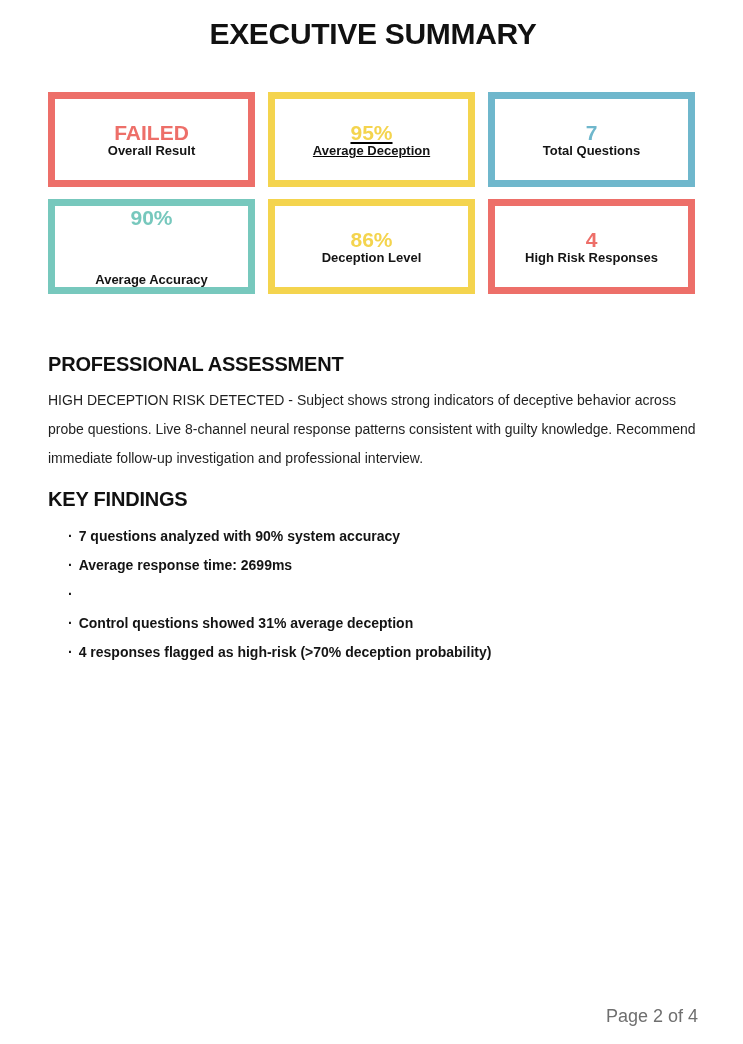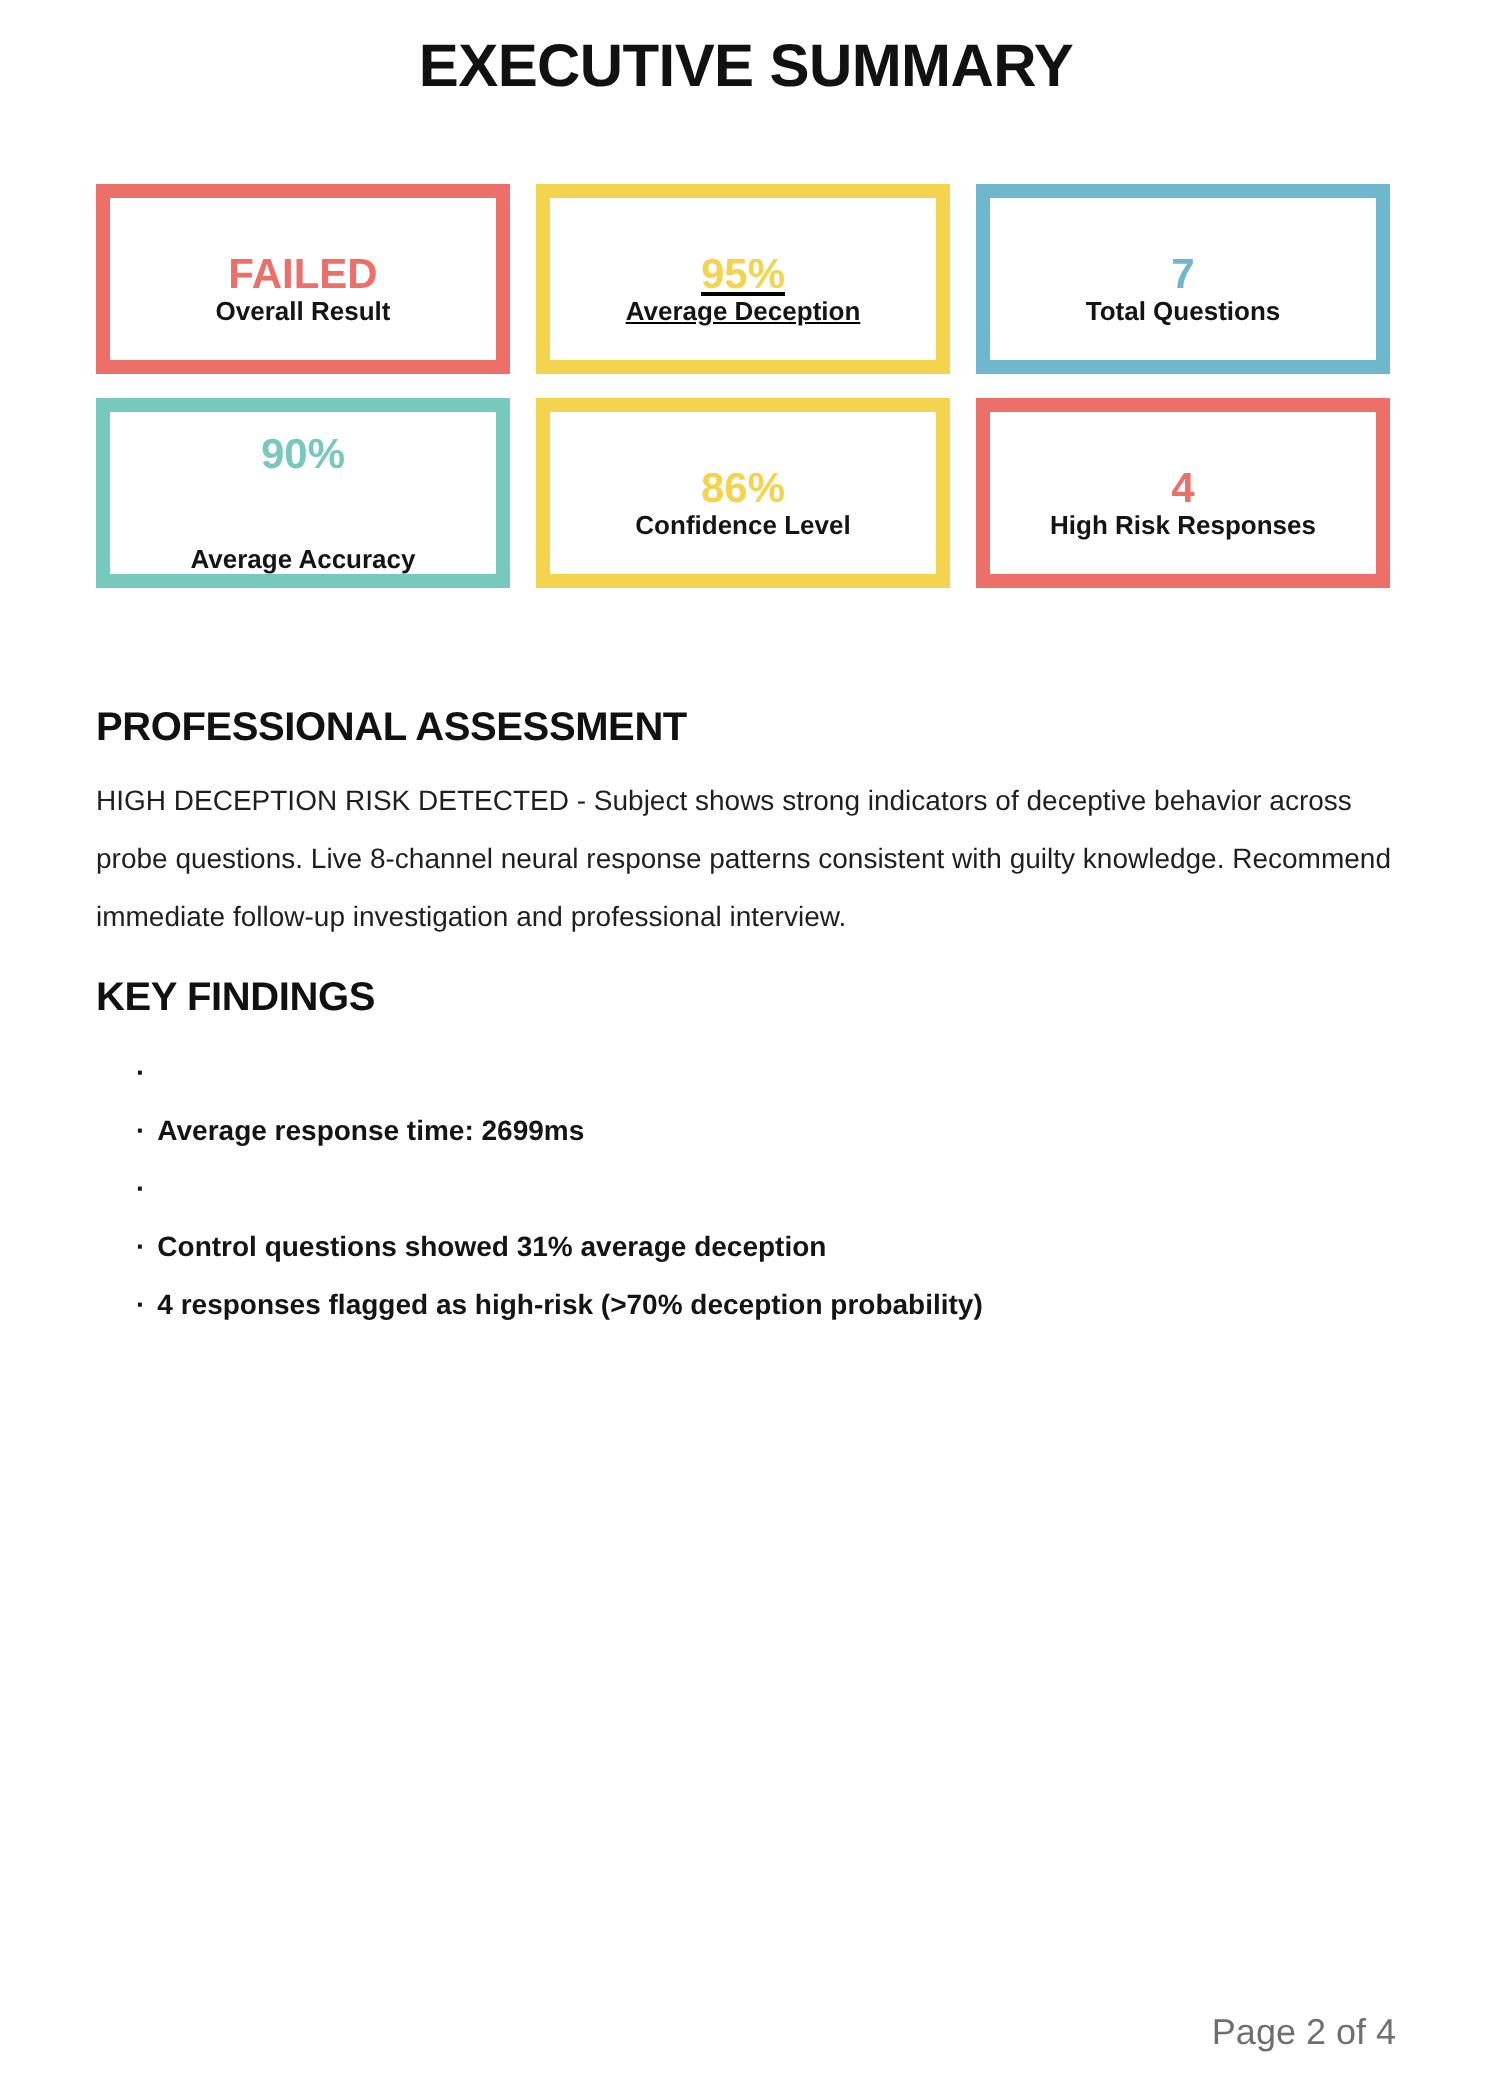--- a/index.html
+++ b/index.html
@@ -36,21 +36,21 @@
   }
   .stat-card {
     box-sizing: border-box;
     height: 95px;
     border: 7px solid #999;
     background: #ffffff;
     display: flex;
     flex-direction: column;
     align-items: center;
     justify-content: center;
-    padding-top: 10px;
+    padding-top: 0;
   }
   .stat-value {
     font-size: 21px;
     font-weight: bold;
     line-height: 1.1;
   }
   .stat-label {
     font-size: 13px;
     font-weight: bold;
     color: #141414;
@@ -116,38 +116,39 @@
     <div class="stat-card" style="border-color: rgb(111, 183, 204);">
       <div class="stat-value" style="color: rgb(111, 183, 204);">7</div>
       <div class="stat-label">Total Questions</div>
     </div>
     <div class="stat-card" style="border-color: rgb(119, 200, 189); justify-content: space-between;">
       <div class="stat-value" style="color: rgb(119, 200, 189);">90%</div>
       <div class="stat-label">Average Accuracy</div>
     </div>
     <div class="stat-card" style="border-color: rgb(244, 212, 78);">
       <div class="stat-value" style="color: rgb(244, 212, 78);">86%</div>
-      <div class="stat-label">Confidence Level</div>
+      <div class="stat-label">Deception Level</div>
     </div>
     <div class="stat-card" style="border-color: rgb(237, 111, 105);">
       <div class="stat-value" style="color: rgb(237, 111, 105);">4</div>
       <div class="stat-label">High Risk Responses</div>
     </div>
   </div>
 
   <div class="section-assessment">
     <h2 class="section-heading">PROFESSIONAL ASSESSMENT</h2>
     <p class="assessment-body">HIGH DECEPTION RISK DETECTED - Subject shows strong indicators of deceptive behavior across probe questions. Live 8-channel neural response patterns consistent with guilty knowledge. Recommend immediate follow-up investigation and professional interview.</p>
   </div>
 
   <div class="section-findings">
     <h2 class="section-heading">KEY FINDINGS</h2>
     <div class="findings-list">
       <div class="finding-item">
         <span class="finding-dot">·</span>
+        <span>7 questions analyzed with 90% system accuracy</span>
       </div>
       <div class="finding-item">
         <span class="finding-dot">·</span>
         <span>Average response time: 2699ms</span>
       </div>
       <div class="finding-item">
         <span class="finding-dot">·</span>
       </div>
       <div class="finding-item">
         <span class="finding-dot">·</span>

